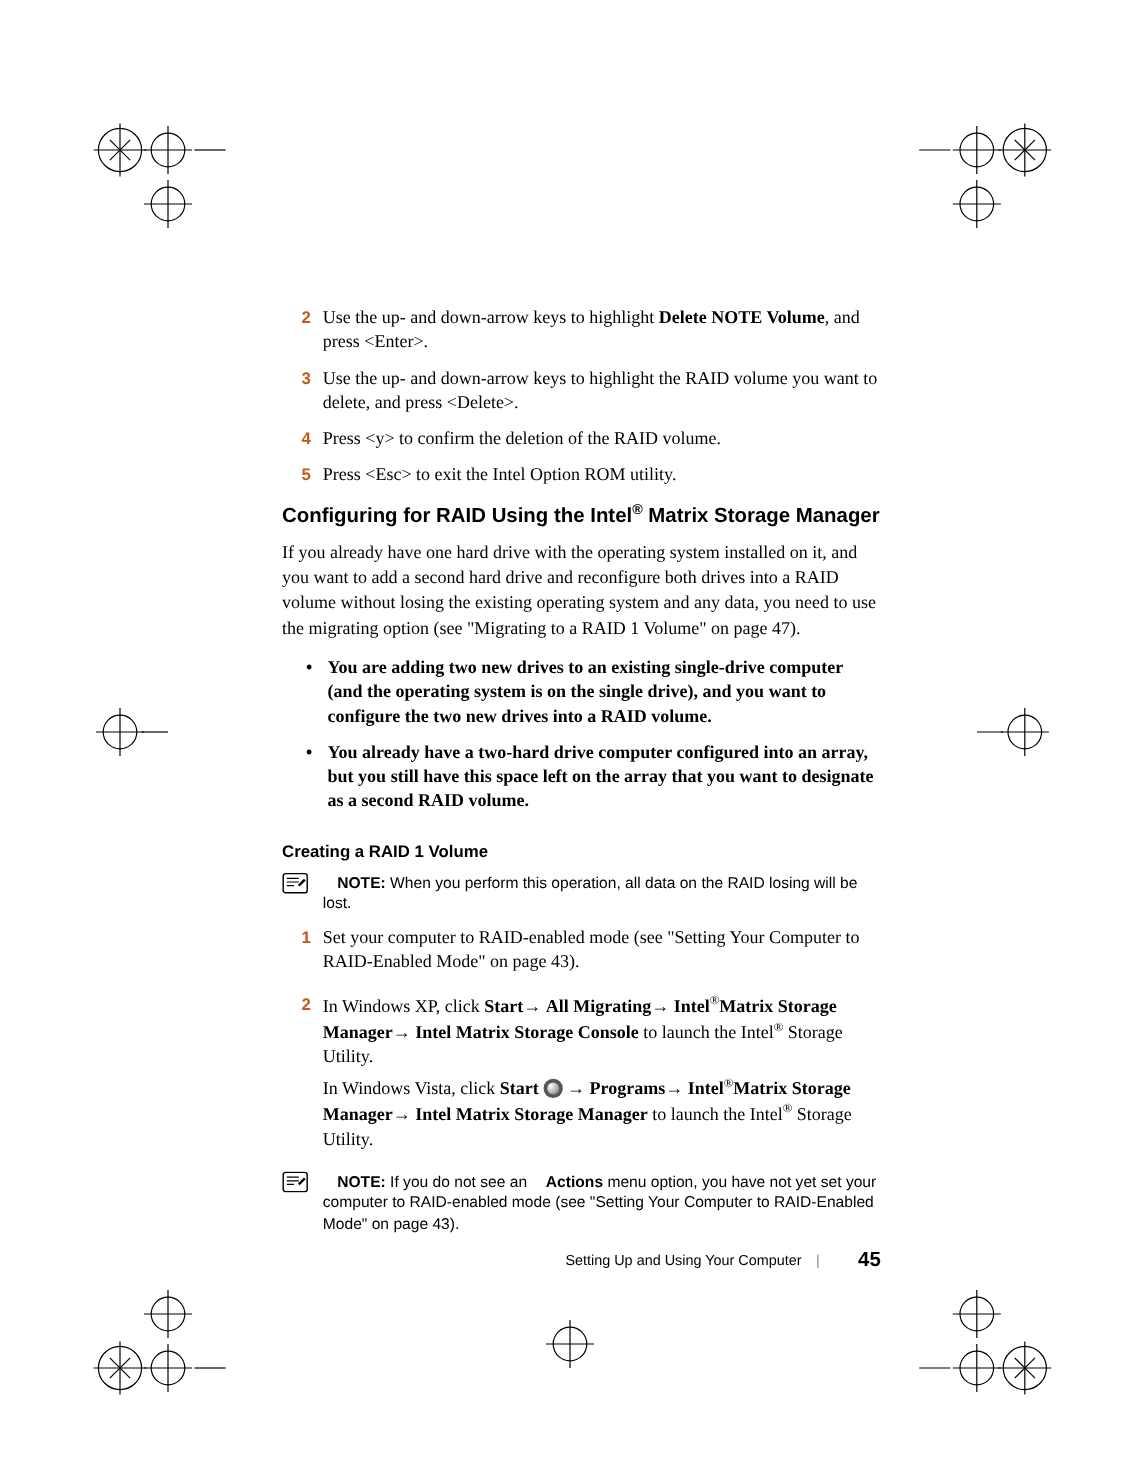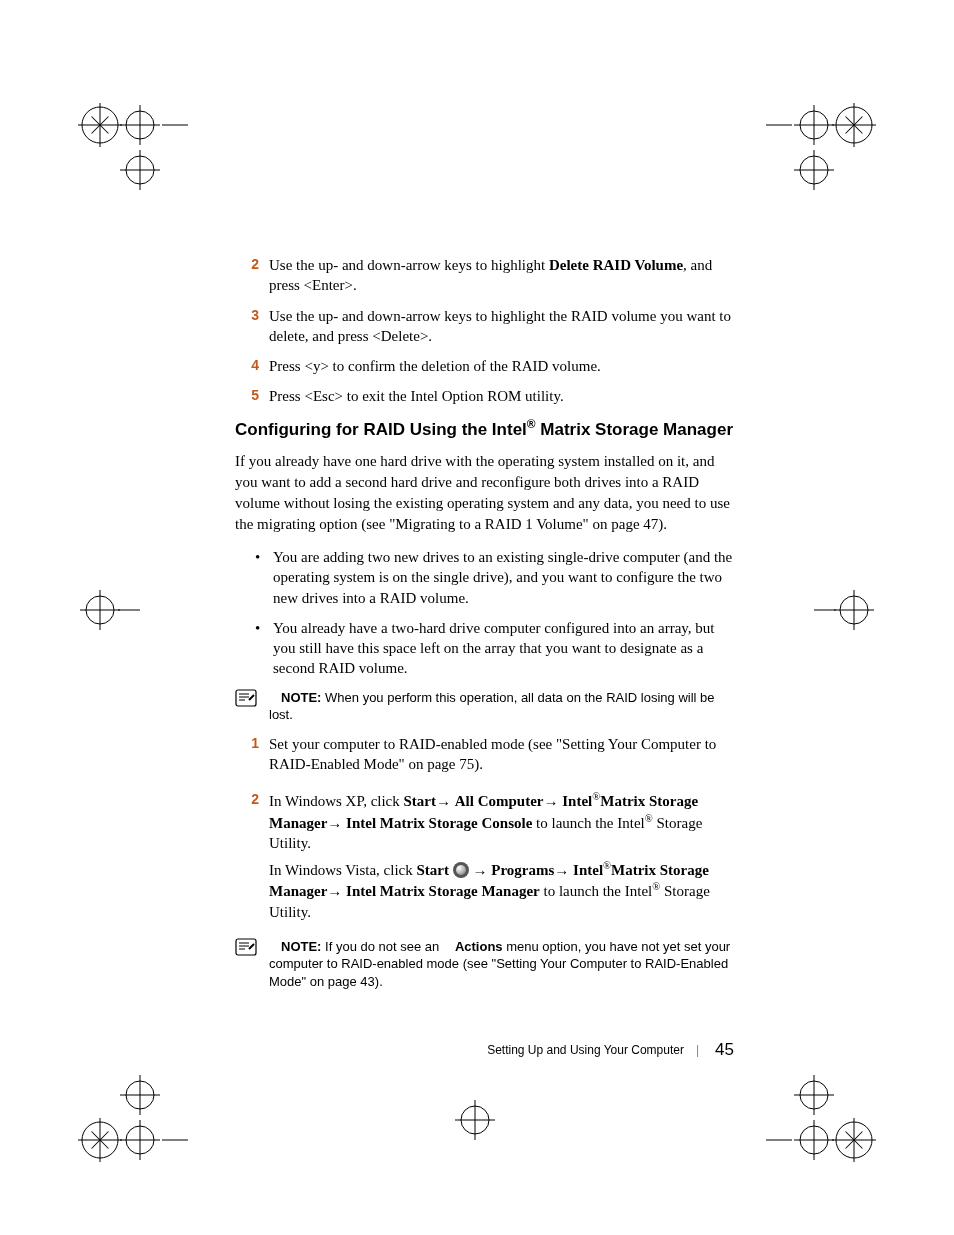--- a/index.html
+++ b/index.html
@@ -65,20 +65,21 @@
     list-style: none;
     margin: 0 0 4px 0;
     padding: 0 0 0 24px;
   }
   ul.bullets > li {
     position: relative;
     font-size: 15px;
     line-height: 1.35;
     margin-bottom: 10px;
     padding-left: 14px;
+    font-weight: bold;
   }
   ul.bullets > li::before {
     content: "•";
     position: absolute;
     left: -4px;
     top: 0;
     font-size: 15px;
   }
   .note-row {
     display: flex;
@@ -119,21 +120,21 @@
   .footer {
     position: absolute;
     bottom: 175px;
     right: 220px;
     font-size: 12px;
     font-family: Arial, Helvetica, sans-serif;
     display: flex;
     align-items: center;
   }
   .footer-sep { color:#888; margin: 0 12px; }
-  .footer-num { font-weight: normal; font-size: 17px; margin-left: 4px;}
+  .footer-num { font-weight: bold; font-size: 17px; margin-left: 20px;}
   
   .regmark { position: absolute; }
   .regmark svg { display:block; }
 </style>
 </head>
 <body>
 
 <div class="regmark" style="left:70px; top:85px;">
 <svg width="120" height="110">
   <circle cx="30" cy="40" r="18" fill="none" stroke="#000" stroke-width="1"></circle>
@@ -236,21 +237,21 @@
       <line x1="50" y1="55" x2="50" y2="95" stroke="#000"></line>
   <line x1="2" y1="75" x2="28" y2="75" stroke="#000"></line>
 </svg>
 </div>
 
 <div class="page">
 
   <ol class="numsteps" id="steps-top">
       <li>
         <span class="step-num">2</span>
-        <span class="step-body">Use the up- and down-arrow keys to highlight <span class="b">Delete RAID Volume</span>, and press &lt;Enter&gt;.</span>
+        <span class="step-body">Use the up- and down-arrow keys to highlight <span class="b">Delete NOTE Volume</span>, and press &lt;Enter&gt;.</span>
       </li>
       <li>
         <span class="step-num">3</span>
         <span class="step-body">Use the up- and down-arrow keys to highlight the RAID volume you want to delete, and press &lt;Delete&gt;.</span>
       </li>
       <li>
         <span class="step-num">4</span>
         <span class="step-body">Press &lt;y&gt; to confirm the deletion of the RAID volume.</span>
       </li>
       <li>
@@ -261,45 +262,46 @@
 
   <div class="h3">Configuring for RAID Using the Intel<sup class="reg">®</sup> Matrix Storage Manager</div>
 
   <p class="para">If you already have one hard drive with the operating system installed on it, and you want to add a second hard drive and reconfigure both drives into a RAID volume without losing the existing operating system and any data, you need to use the migrating option (see "Migrating to a RAID 1 Volume" on page 47).</p>
 
   <ul class="bullets" id="bullets">
       <li>You are adding two new drives to an existing single-drive computer (and the operating system is on the single drive), and you want to configure the two new drives into a RAID volume.</li>
       <li>You already have a two-hard drive computer configured into an array, but you still have this space left on the array that you want to designate as a second RAID volume.</li>
     </ul>
 
+  <div class="h4">Creating a RAID 1 Volume</div>
 
   <div class="note-row">
     <span class="note-icon">
       <svg width="22" height="18">
           <rect x="1" y="1" width="20" height="16" rx="2" fill="#fff" stroke="#000" stroke-width="1.2"></rect>
           <line x1="4" y1="5" x2="14" y2="5" stroke="#000"></line>
           <line x1="4" y1="8" x2="14" y2="8" stroke="#000"></line>
           <line x1="4" y1="11" x2="10" y2="11" stroke="#000"></line>
           <path d="M14 11 L19 6" stroke="#000" stroke-width="2"></path>
         </svg>
     </span>
     <span class="note-text"><span class="b">NOTE:</span><span> When you perform this operation, all data on the RAID losing will be lost.</span></span>
   </div>
 
   <ol class="numsteps" id="steps-bottom">
       <li>
         <span class="step-num">1</span>
         <span class="step-body">
-          <p>Set your computer to RAID-enabled mode (see "Setting Your Computer to RAID-Enabled Mode" on page 75).</p>
+          <p>Set your computer to RAID-enabled mode (see "Setting Your Computer to RAID-Enabled Mode" on page 43).</p>
         </span>
       </li>
       <li>
         <span class="step-num">2</span>
         <span class="step-body">
-          <p>In Windows XP, click <span class="b">Start</span><span class="arrow">→</span> <span class="b">All Computer</span><span class="arrow">→</span> <span class="b">Intel</span><sup class="reg">®</sup><span class="b">Matrix Storage Manager</span><span class="arrow">→</span> <span class="b">Intel Matrix Storage Console</span> to launch the Intel<sup class="reg">®</sup> Storage Utility.</p>
+          <p>In Windows XP, click <span class="b">Start</span><span class="arrow">→</span> <span class="b">All Migrating</span><span class="arrow">→</span> <span class="b">Intel</span><sup class="reg">®</sup><span class="b">Matrix Storage Manager</span><span class="arrow">→</span> <span class="b">Intel Matrix Storage Console</span> to launch the Intel<sup class="reg">®</sup> Storage Utility.</p>
           <p>In Windows Vista, click <span class="b">Start</span> <span class="vista-circle"></span> <span class="arrow">→</span> <span class="b">Programs</span><span class="arrow">→</span> <span class="b">Intel</span><sup class="reg">®</sup><span class="b">Matrix Storage Manager</span><span class="arrow">→</span> <span class="b">Intel Matrix Storage Manager</span> to launch the Intel<sup class="reg">®</sup> Storage Utility.</p>
         </span>
       </li>
     </ol>
 
   <div class="note-row">
     <span class="note-icon">
       <svg width="22" height="18">
           <rect x="1" y="1" width="20" height="16" rx="2" fill="#fff" stroke="#000" stroke-width="1.2"></rect>
           <line x1="4" y1="5" x2="14" y2="5" stroke="#000"></line>

